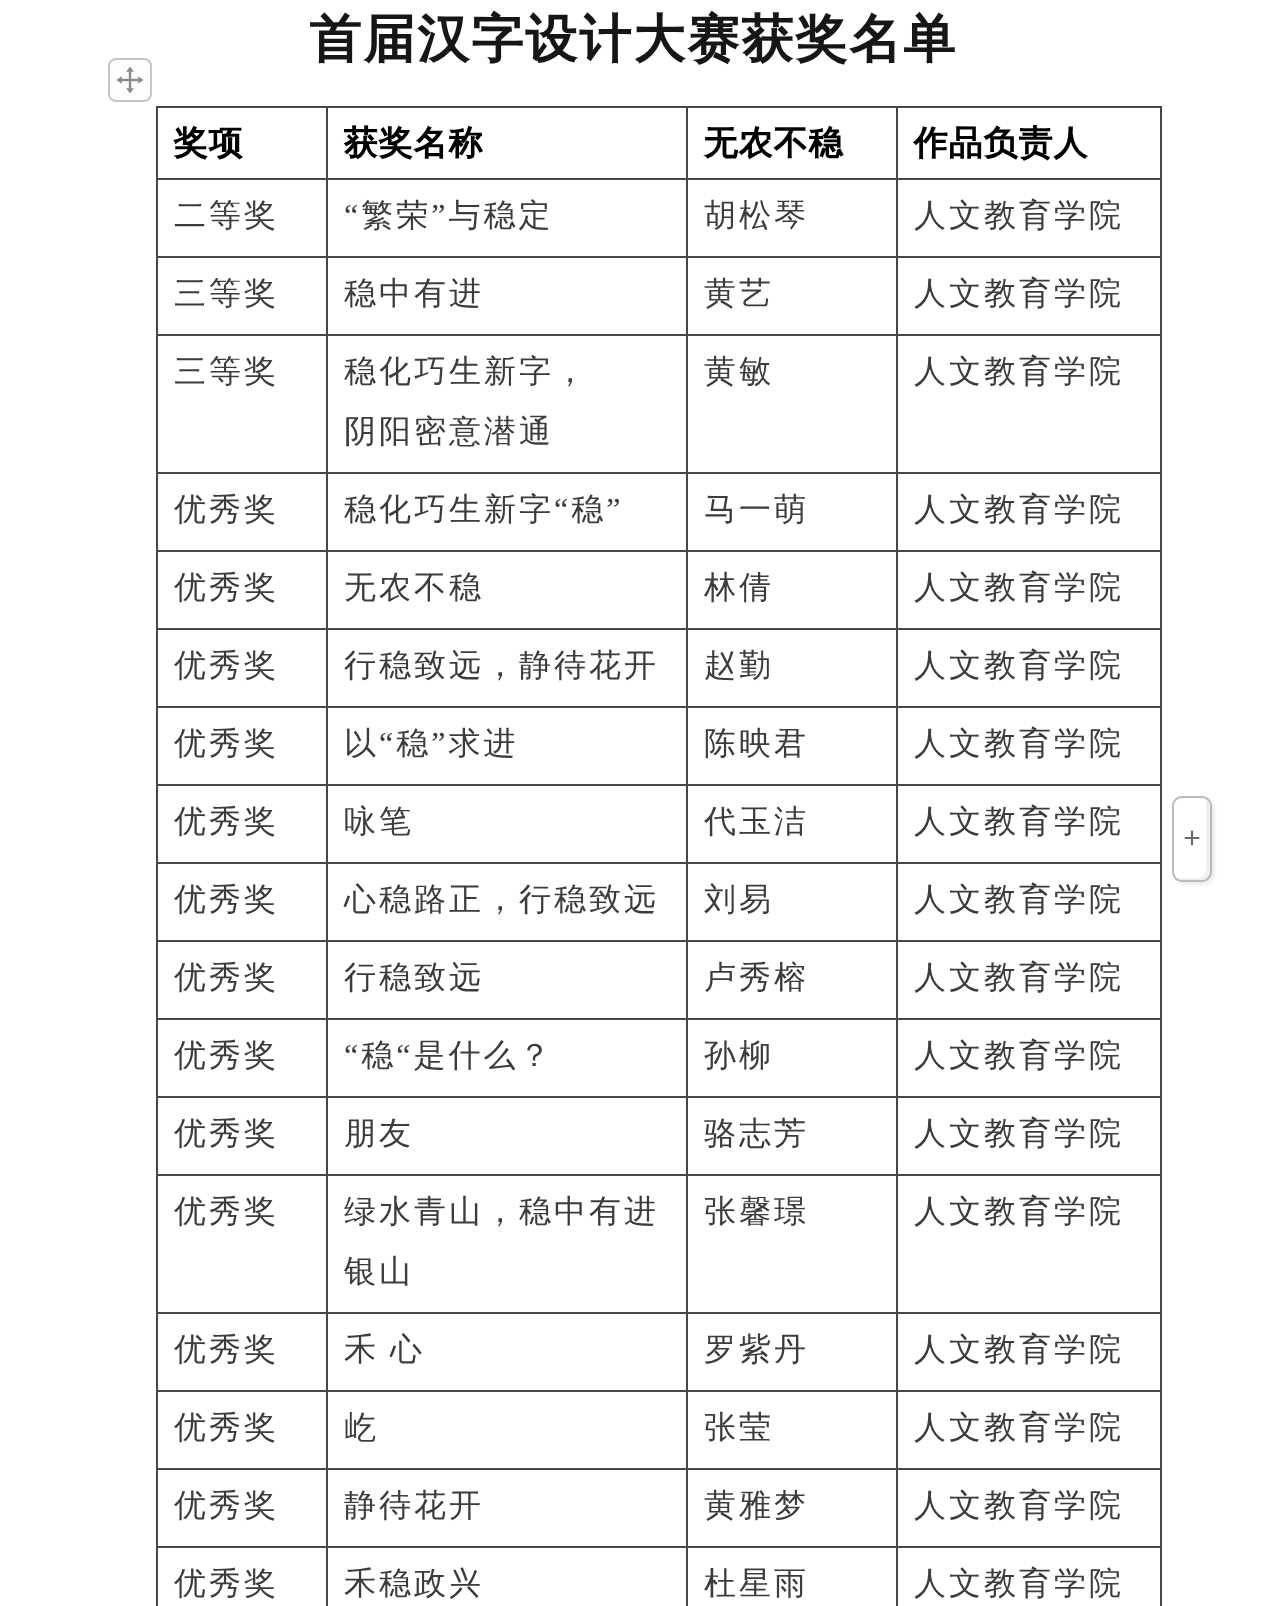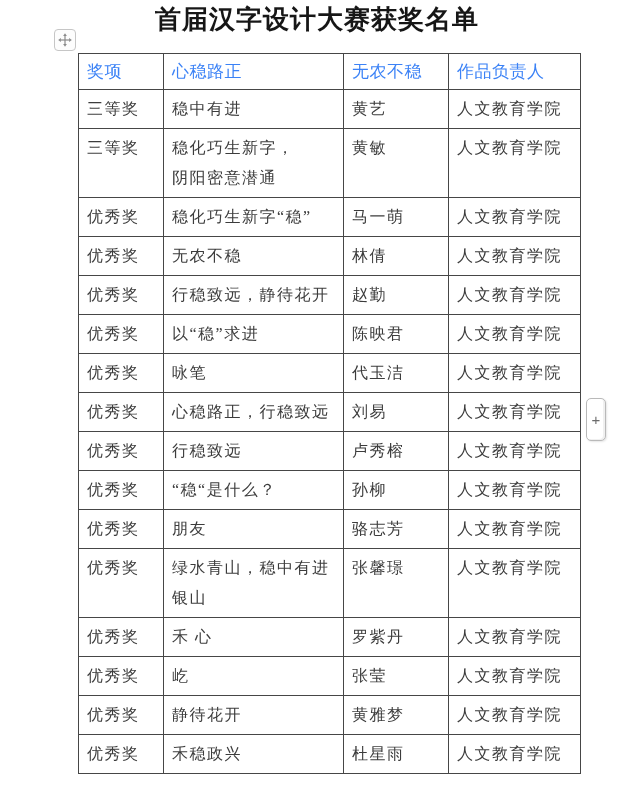--- a/index.html
+++ b/index.html
@@ -62,22 +62,22 @@
   table.awards th, table.awards td {
     border: 1px solid #464646;
     padding: 4px 8px;
     text-align: left;
     vertical-align: top;
     box-sizing: border-box;
     overflow: hidden;
   }
   table.awards th {
     font-size: 17px;
-    font-weight: normal;
-    color: #3b82f6;
+    font-weight: bold;
+    color: #000000;
     line-height: 27px;
     letter-spacing: 0.5px;
     white-space: nowrap;
   }
   table.awards td {
     font-size: 16px;
     color: #3c3c3c;
     line-height: 30px;
     letter-spacing: 1.5px;
   }
@@ -129,27 +129,33 @@
   <table class="awards">
     <colgroup>
       <col class="c1">
         <col class="c2">
         <col class="c3">
         <col class="c4">
     </colgroup>
     <thead>
       <tr>
         <th>奖项</th>
-        <th>心稳路正</th>
+        <th>获奖名称</th>
         <th>无农不稳</th>
         <th>作品负责人</th>
       </tr>
     </thead>
     <tbody id="awards-tbody">
         <tr>
+          <td class="award-cell">二等奖</td>
+          <td class="name-cell">“繁荣”与稳定</td>
+          <td class="leader-cell">胡松琴</td>
+          <td class="college-cell">人文教育学院</td>
+        </tr>
+        <tr>
           <td class="award-cell">三等奖</td>
           <td class="name-cell">稳中有进</td>
           <td class="leader-cell">黄艺</td>
           <td class="college-cell">人文教育学院</td>
         </tr>
         <tr>
           <td class="award-cell">三等奖</td>
           <td class="name-cell">稳化巧生新字，
 阴阳密意潜通</td>
           <td class="leader-cell">黄敏</td>

